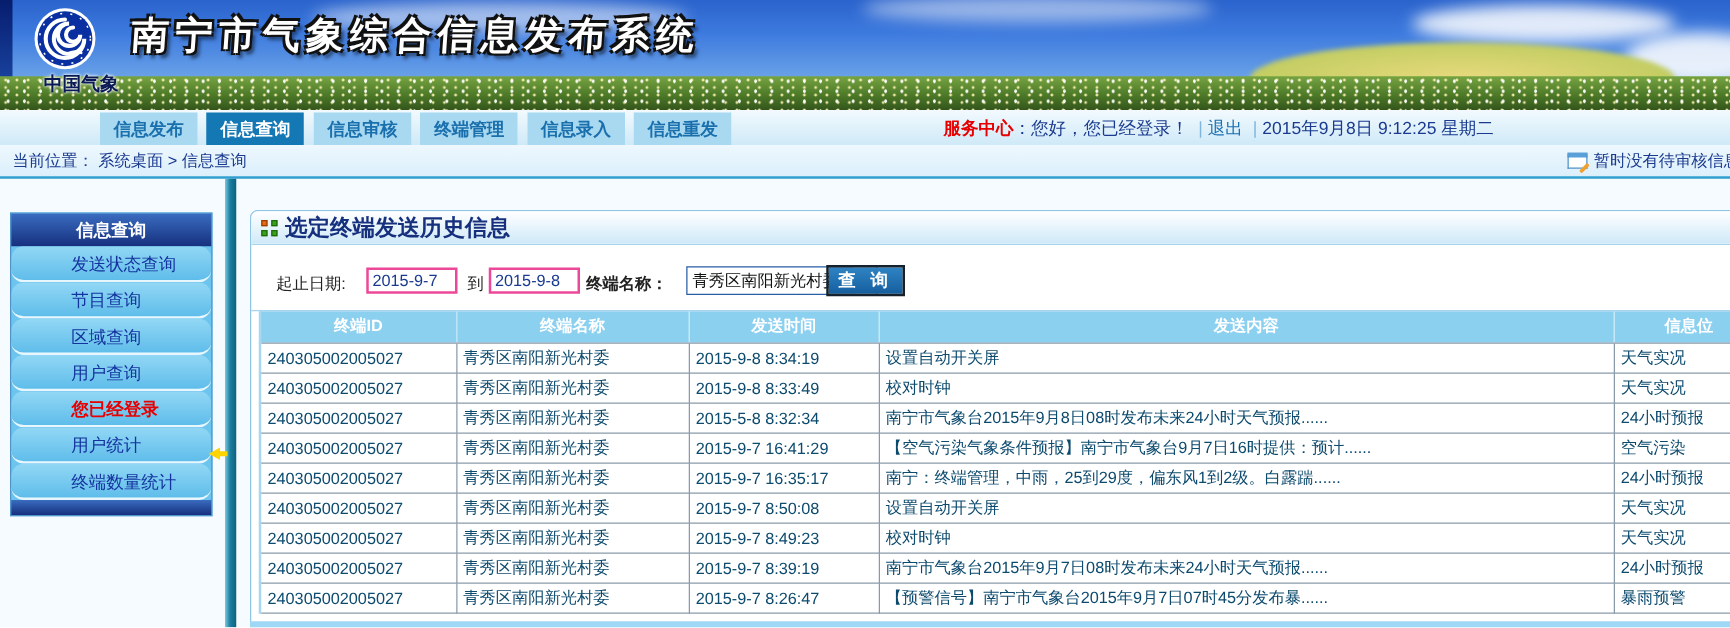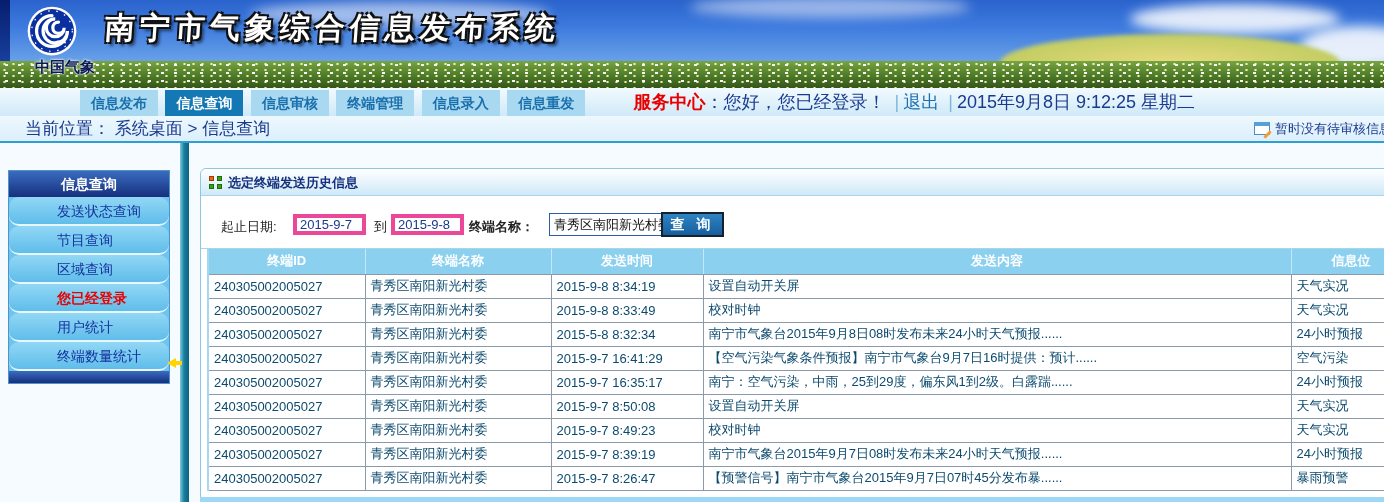--- a/index.html
+++ b/index.html
@@ -33,29 +33,29 @@
 
   
   .navbar { position:absolute; left:0; top:88px; width:1384px; height:28px;
             background:linear-gradient(180deg,#f2fafe 0%,#cfe9f8 100%); }
   .tabs { position:absolute; left:80px; top:2px; height:35px; white-space:nowrap; }
   .tab { display:inline-block; position:relative; margin-right:3px; padding:0 11px; height:26px; line-height:26px;
          background:#a9d9f1; color:#1a6fad; font-size:14px; font-weight:bold; cursor:pointer; }
   .tab.active { background:#1478b4; color:#fff; }
   .tab.active::after { content:''; position:absolute; left:50%; bottom:-7px; margin-left:-7px;
          border-left:7px solid transparent; border-right:7px solid transparent; border-top:7px solid #1478b4; }
-  .service-line { position:absolute; right:189px; top:0; height:24px; line-height:28px; font-size:18px; color:#1a3a8f; white-space:nowrap; }
+  .service-line { position:absolute; right:189px; top:0; height:24px; line-height:28px; font-size:14px; color:#1a3a8f; white-space:nowrap; }
   .service-label { color:#e60000; font-weight:bold; }
   .pipe { color:#7fb6dc; margin:0 4px; }
   .logout-link { color:#1a6fb0; cursor:pointer; }
 
   
   .crumbbar { position:absolute; left:0; top:116px; width:1384px; height:27px;
               background:linear-gradient(180deg,#eef8fe,#dbeffb); border-bottom:2px solid #2f9fd0; }
-  .crumb { position:absolute; left:25px; top:0; line-height:25px; font-size:17px; color:#1a3a8f; }
+  .crumb { position:absolute; left:10px; top:0; line-height:25px; font-size:13px; color:#1a3a8f; }
   .crumb a { color:#1a3a8f; text-decoration:none; cursor:pointer; }
   .notice { position:absolute; right:-8px; top:0; line-height:25px; font-size:13px; color:#1a3a8f; white-space:nowrap; }
   .doc-icon { display:inline-block; position:relative; width:16px; height:13px; margin-right:5px; vertical-align:-2px;
               background:#fff; border:1px solid #4a90c8; border-top:4px solid #5aa0d8; }
   .doc-icon::after { content:''; position:absolute; right:-3px; bottom:-2px; width:9px; height:3px;
               background:#f0a030; transform:rotate(-45deg); border-radius:1px; }
 
   
   .sidebar { position:absolute; left:8px; top:170px; width:162px; border:1px solid #4f93c9; background:#6cc5ee; }
   .sb-header { height:26px; line-height:26px; text-align:center; font-size:14px; font-weight:bold; color:#fff;
@@ -76,28 +76,28 @@
   .panel { position:absolute; left:200px; top:168px; width:1192px; height:334px;
            background:#fff; border:1px solid #8fc6e6; border-radius:6px 6px 0 0; }
   .panel-header { height:27px; line-height:27px; display:flex; align-items:center; padding-left:8px;
            background:linear-gradient(180deg,#ffffff 0%,#cfe9f8 100%); border-bottom:1px solid #a8d4ee; border-radius:6px 6px 0 0; }
   .grid-icon { position:relative; width:13px; height:13px; margin-right:6px; }
   .grid-icon i { position:absolute; width:5px; height:5px; background:#3aa01a; border:1px solid #1c6c08; }
   .grid-icon i:nth-child(1) { left:0; top:0; background:#e86a10; border-color:#9c3c00; }
   .grid-icon i:nth-child(2) { right:0; top:0; }
   .grid-icon i:nth-child(3) { left:0; bottom:0; }
   .grid-icon i:nth-child(4) { right:0; bottom:0; }
-  .panel-title { font-size:13px; font-weight:bold; color:#16307e; }
+  .panel-title { font-size:18px; font-weight:bold; color:#16307e; }
 
   .query-form { position:relative; height:53px; border-bottom:1px solid #a8d4ee; font-size:13px; color:#222; }
   .query-form .lbl { position:absolute; top:22px; white-space:nowrap; }
   .lbl-date { left:20px; }
   .lbl-to { left:173px; }
   .lbl-terminal { left:268px; font-weight:bold; }
-  .txt-input { position:absolute; top:18px; width:73px; height:21px; border:4px solid #ec4899;
+  .txt-input { position:absolute; top:18px; width:73px; height:21px; border:2px solid #ec4899;
                font-size:13px; color:#1a3a8f; padding:0 3px; font-family:"Liberation Sans",sans-serif; }
   .input-from { left:92px; }
   .input-to { left:190px; }
   .select-box { position:absolute; left:348px; top:17px; width:153px; height:23px; background:#fff;
                 border:1px solid #2a5fa8; cursor:pointer; }
   .select-text { position:absolute; left:4px; top:0; line-height:21px; font-size:13px; color:#111; white-space:nowrap; }
   .select-arrow { position:absolute; right:0; top:0; width:19px; height:21px; border-left:1px solid #7fb0d8;
                   background:linear-gradient(180deg,#fff,#dceaf8); text-align:center; line-height:19px;
                   color:#1a5fa8; font-size:12px; font-weight:bold; }
   .query-btn { position:absolute; left:460px; top:16px; width:63px; height:25px;
@@ -181,20 +181,21 @@
 
   <div class="sidebar">
     <div class="sb-header">信息查询</div>
 
       <div class="sb-item"><span>发送状态查询</span></div>
 
       <div class="sb-item"><span>节目查询</span></div>
 
       <div class="sb-item"><span>区域查询</span></div>
 
+      <div class="sb-item"><span>用户查询</span></div>
 
       <div class="sb-item active"><span>您已经登录</span></div>
 
 
       <div class="sb-item"><span>用户统计</span></div>
 
 
       <div class="sb-item"><span>终端数量统计</span></div>
 
     <div class="sb-footer"></div>
@@ -274,21 +275,21 @@
             <td>青秀区南阳新光村委</td>
             <td>2015-9-7 16:41:29</td>
             <td>【空气污染气象条件预报】南宁市气象台9月7日16时提供：预计......</td>
             <td>空气污染</td>
           </tr>
 
           <tr>
             <td>240305002005027</td>
             <td>青秀区南阳新光村委</td>
             <td>2015-9-7 16:35:17</td>
-            <td>南宁：空气污染，中雨，25到29度，偏东风1到2级。白露踹......</td>
+            <td>南宁：终端管理，中雨，25到29度，偏东风1到2级。白露踹......</td>
             <td>24小时预报</td>
           </tr>
 
           <tr>
             <td>240305002005027</td>
             <td>青秀区南阳新光村委</td>
             <td>2015-9-7 8:50:08</td>
             <td>设置自动开关屏</td>
             <td>天气实况</td>
           </tr>

